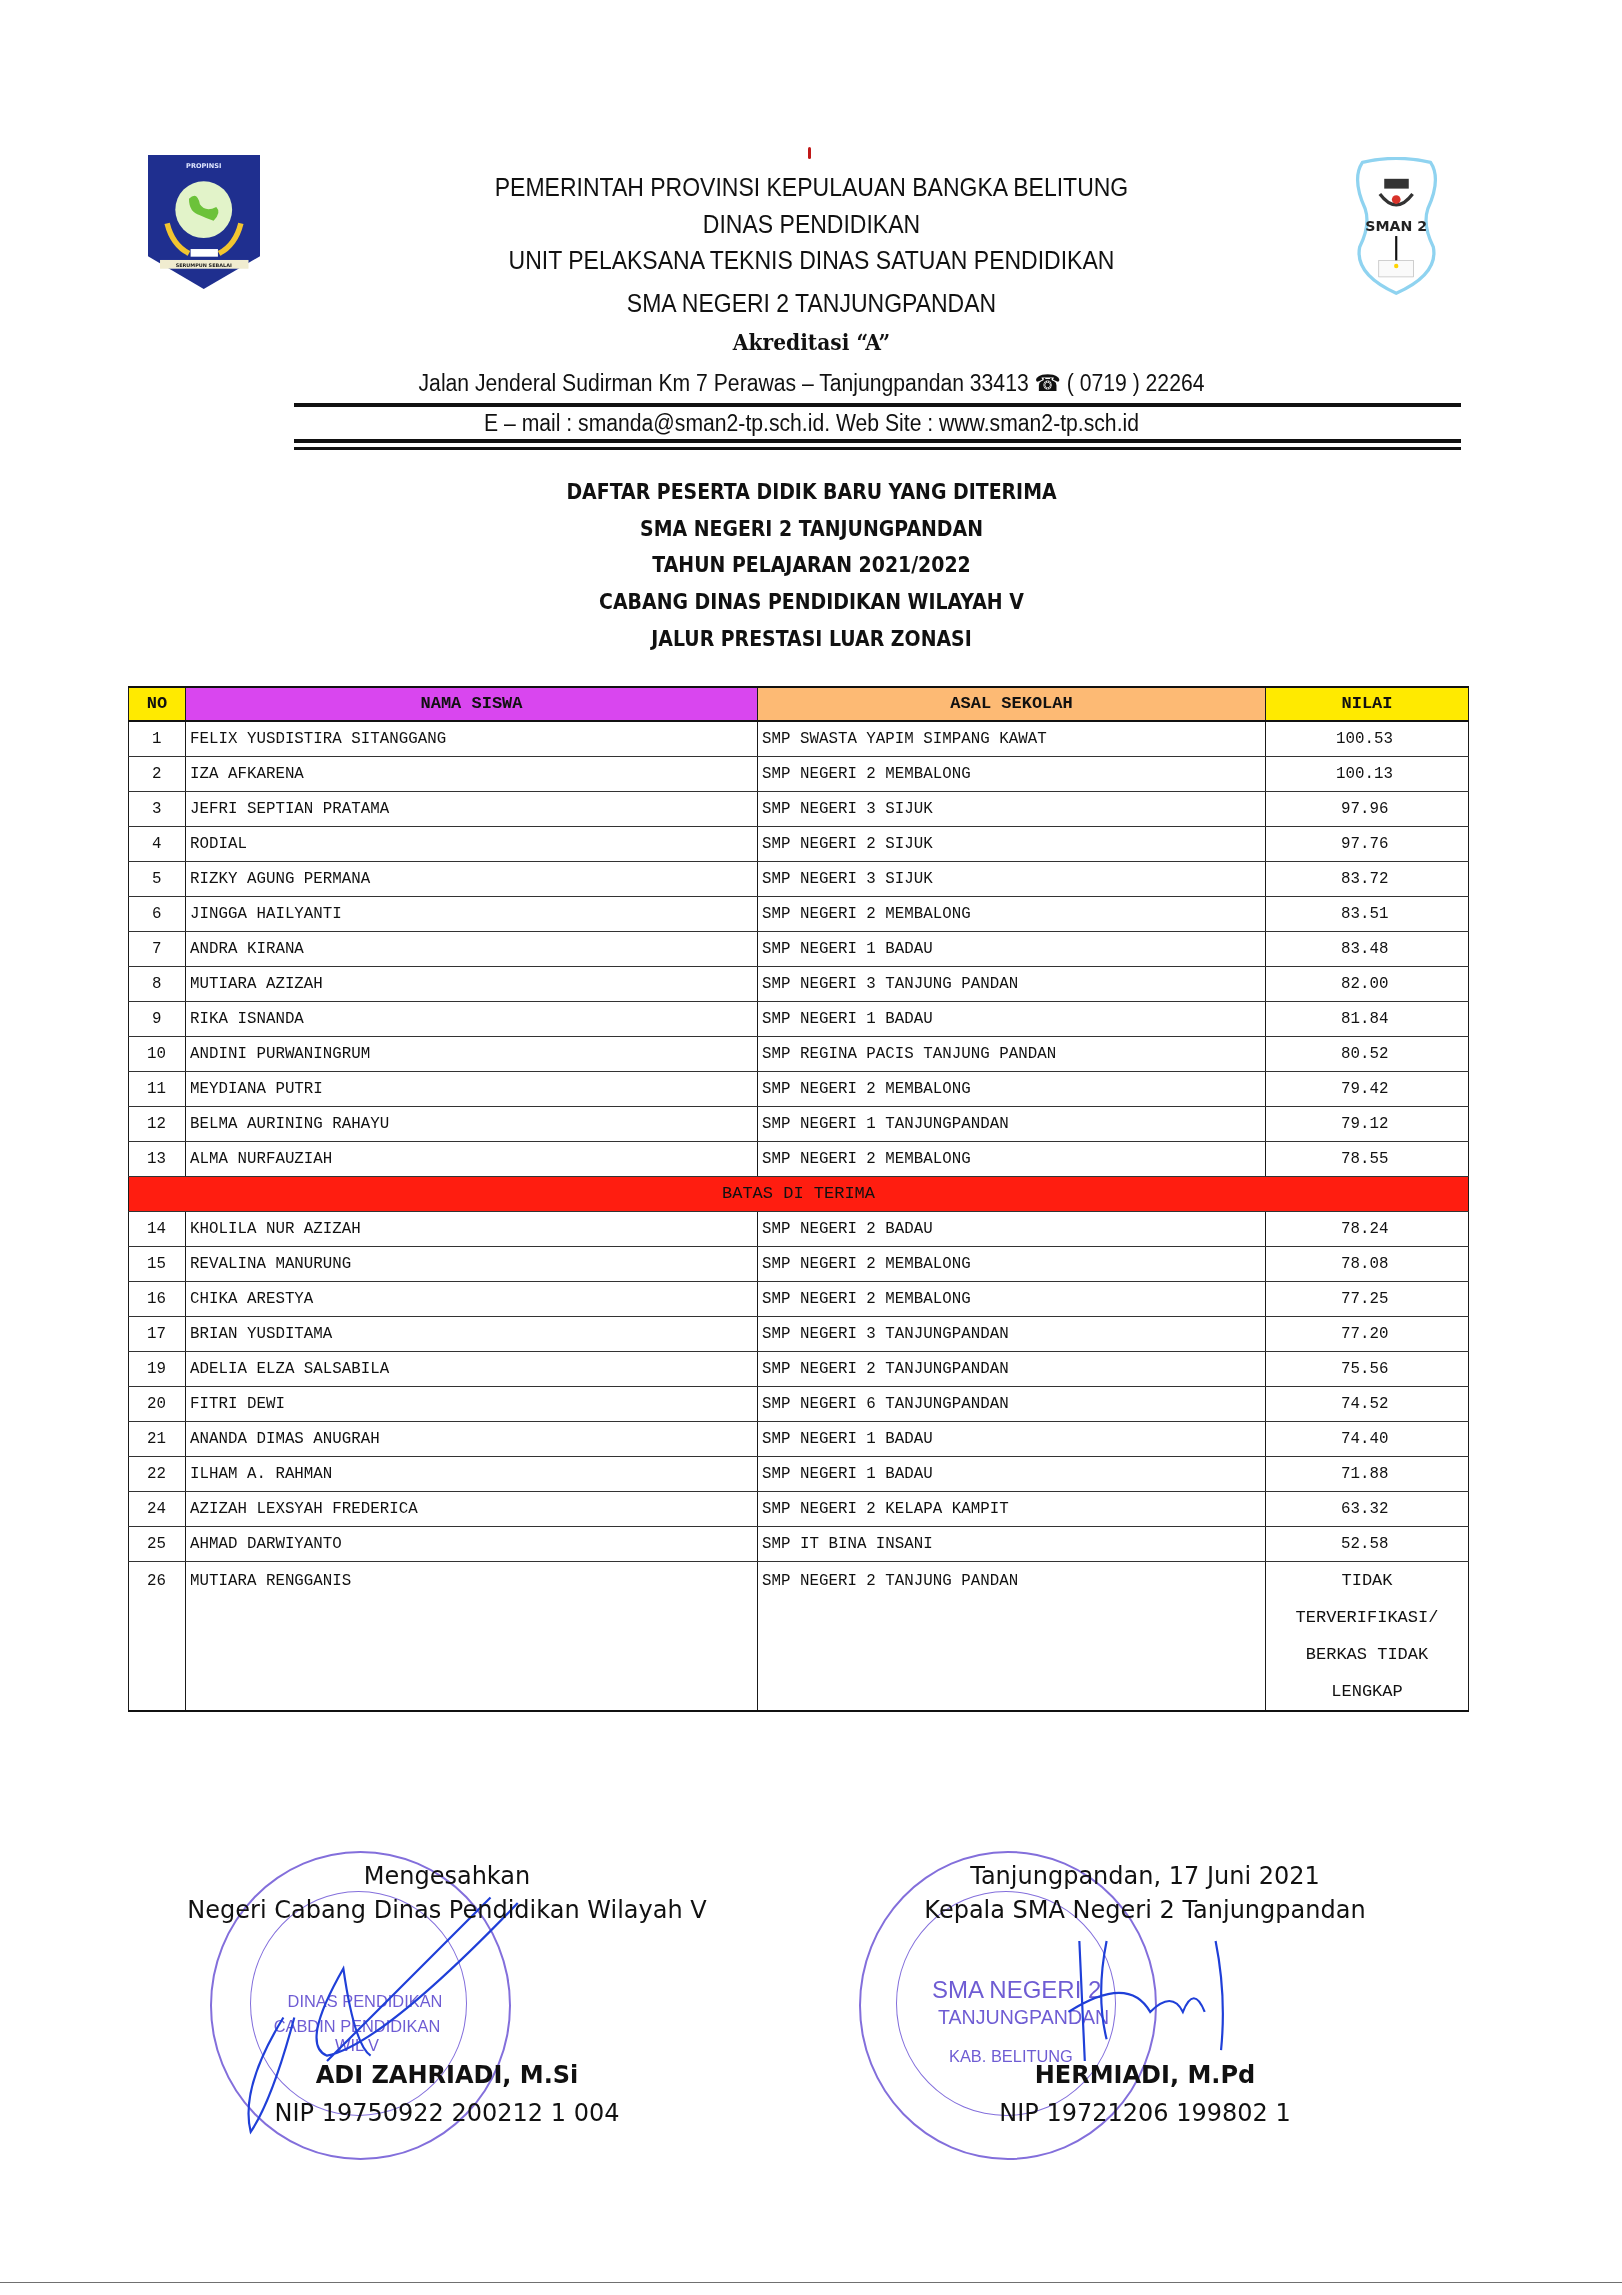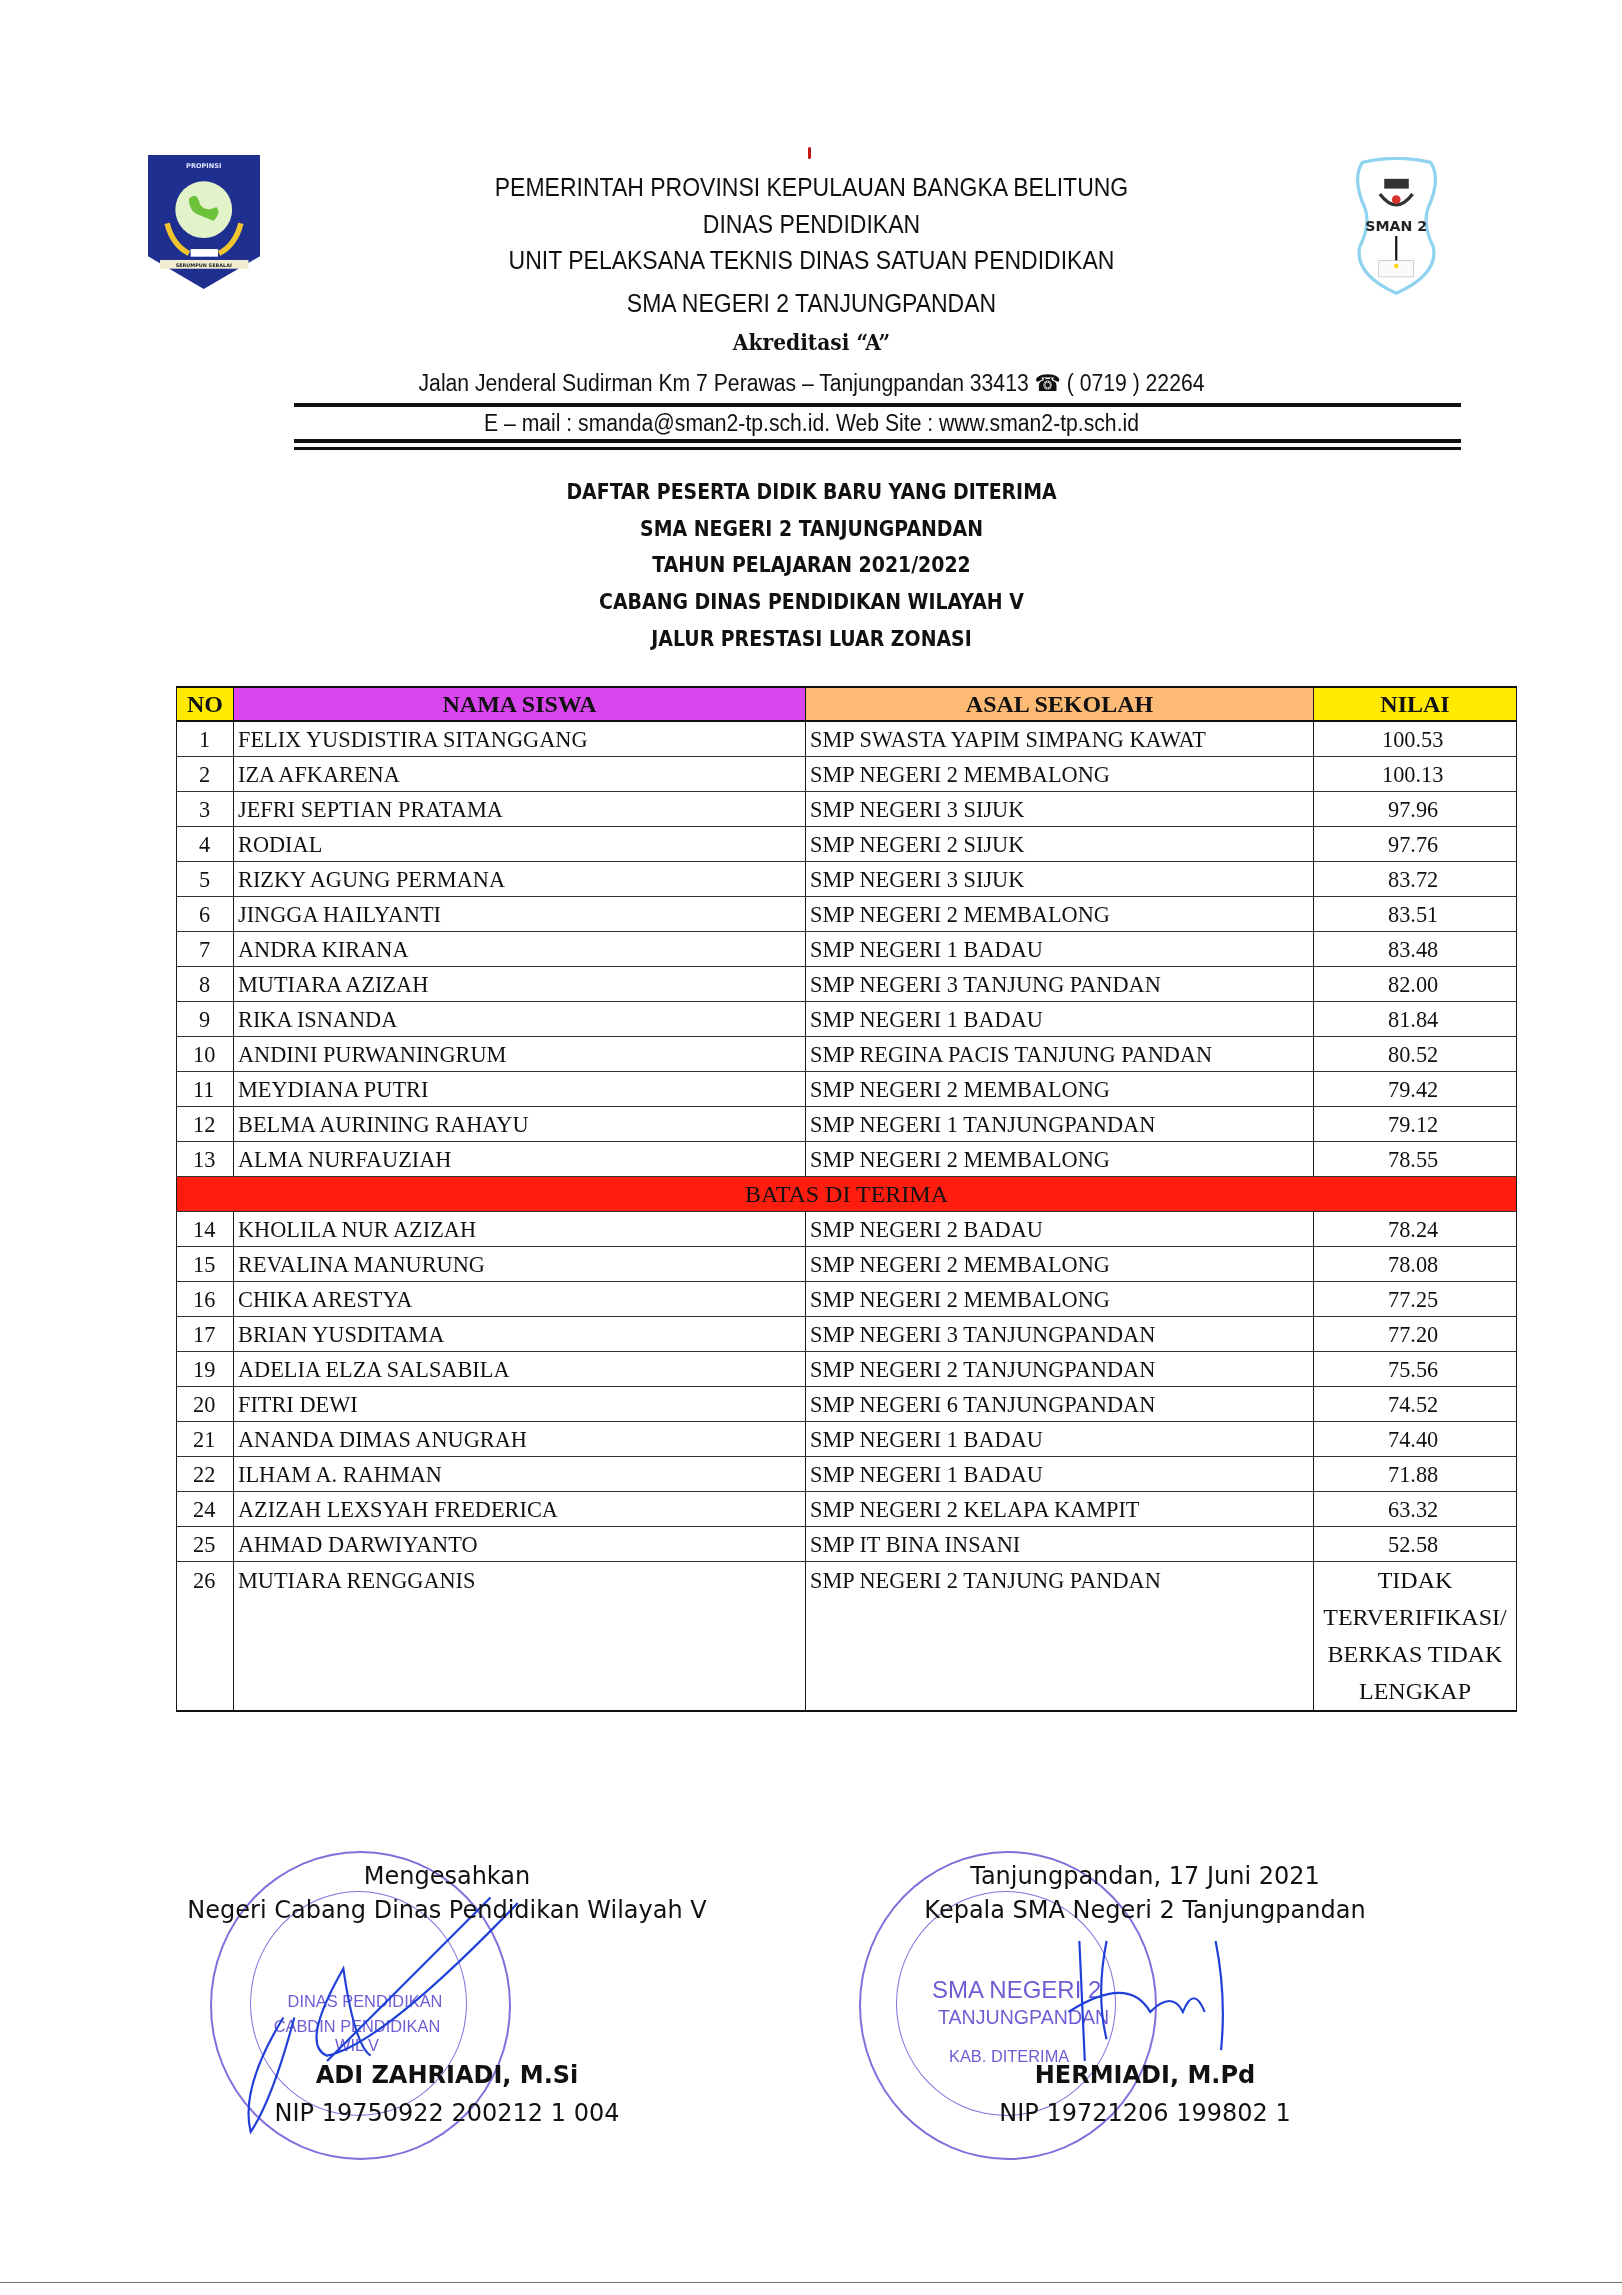--- a/index.html
+++ b/index.html
@@ -3,21 +3,21 @@
 <meta charset="utf-8">
 <style>
   html,body{margin:0;padding:0;background:#fff;}
   body{width:1623px;height:2295px;position:relative;overflow:hidden;font-family:"Liberation Sans",sans-serif;color:#111;}
   .abs{position:absolute;}
   .kop-line{position:absolute;left:0;width:1623px;text-align:center;font-family:"Liberation Sans",sans-serif;font-size:25px;letter-spacing:0px;transform:scaleX(0.92);}
   .akred{font-family:"DejaVu Serif",serif;font-weight:bold;font-size:22px;}
   .addr{font-size:23px;}
   .rule{position:absolute;left:294px;width:1167px;background:#111;}
   .title-line{position:absolute;left:0;width:1623px;text-align:center;font-family:"DejaVu Sans",sans-serif;font-weight:bold;font-size:21px;transform:scaleX(0.9);}
-  table.list{position:absolute;left:128px;top:686px;width:1341px;border-collapse:collapse;font-family:Liberation Serif, serif;font-size:24px;table-layout:fixed;margin-left:48px;}
+  table.list{position:absolute;left:128px;top:686px;width:1341px;border-collapse:collapse;font-family:Liberation Mono, monospace;font-size:17px;table-layout:fixed;}
   table.list th,table.list td{border:1.6px solid #1a1a1a;padding:0 4.4px;height:34px;line-height:34px;white-space:nowrap;overflow:hidden;}
   table.list td{border-top:1.1px solid #333;border-bottom:1.1px solid #333;}
   table.list th{background:#ffea00;font-weight:bold;text-align:center;border-top:2.2px solid #111;border-bottom:2.2px solid #111;height:32px;line-height:32px;}
   table.list td.no{text-align:center;padding:0 2.2px;}
   table.list td.nilai{text-align:center;}
   table.list tr.batas td{background:#ff1d10;text-align:center;height:34px;}
   table.list tr.tall td{vertical-align:top;height:126px;line-height:37px;}
   table.list tr.tall td.nilai{white-space:normal;}
   table.list tr.last td{border-bottom:2.7px solid #111;}
   .cond{display:inline-block;transform:scaleX(0.93);transform-origin:left center;}
@@ -252,21 +252,21 @@
   <div class="inner" style="left:38px;top:38px;width:215px;height:223px;"></div>
 </div>
 <div class="stamp-text" style="left:283px;top:1992px;width:164px;text-align:center;">DINAS PENDIDIKAN</div>
 <div class="stamp-text" style="left:267px;top:2017px;width:180px;text-align:center;">CABDIN PENDIDIKAN WIL V</div>
 
 <div class="stamp" style="left:859px;top:1851px;width:294px;height:305px;">
   <div class="inner" style="left:35px;top:38px;width:218px;height:223px;"></div>
 </div>
 <div class="stamp-text" style="left:932px;top:1976px;font-size:24px;">SMA NEGERI 2</div>
 <div class="stamp-text" style="left:938px;top:2006px;font-size:19.6px;">TANJUNGPANDAN</div>
-<div class="stamp-text" style="left:949px;top:2047px;">KAB. DITERIMA</div>
+<div class="stamp-text" style="left:949px;top:2047px;">KAB. BELITUNG</div>
 
 <svg class="abs" style="left:218px;top:1881px;" width="327" height="273" viewBox="0 0 600 500">
   <path d="M500 30 L200 330 M550 40 Q300 300 200 320 Q150 300 230 160 Q250 300 280 320 M140 250 Q100 400 60 460 Q40 380 120 250" stroke="#1f3fd8" stroke-width="4" fill="none"></path>
 </svg>
 <svg class="abs" style="left:1063px;top:1930px;" width="218" height="142" viewBox="0 0 400 260">
   <path d="M30 20 L40 240 M80 20 Q60 120 80 200 M10 150 Q120 80 160 150 Q200 110 220 150 Q240 100 260 150 M280 20 Q300 120 290 220" stroke="#1f3fd8" stroke-width="4" fill="none"></path>
 </svg>
 
 <div class="sig" style="left:120px;top:1862px;text-align:center;">Mengesahkan</div>
 <div class="sig" style="left:120px;top:1896px;">Negeri Cabang Dinas Pendidikan Wilayah V</div>

